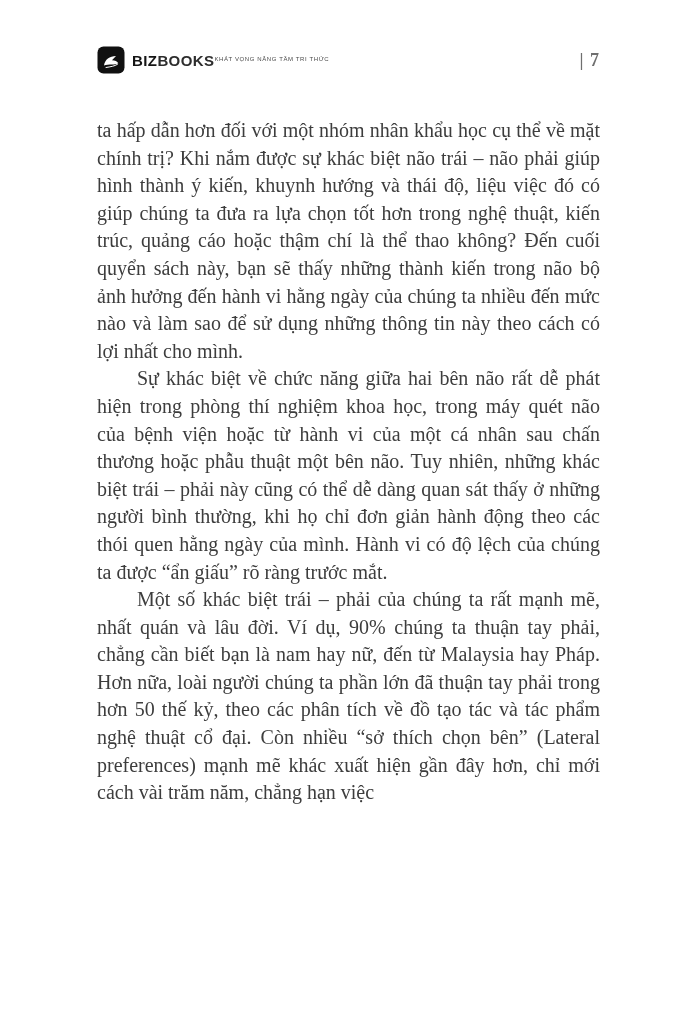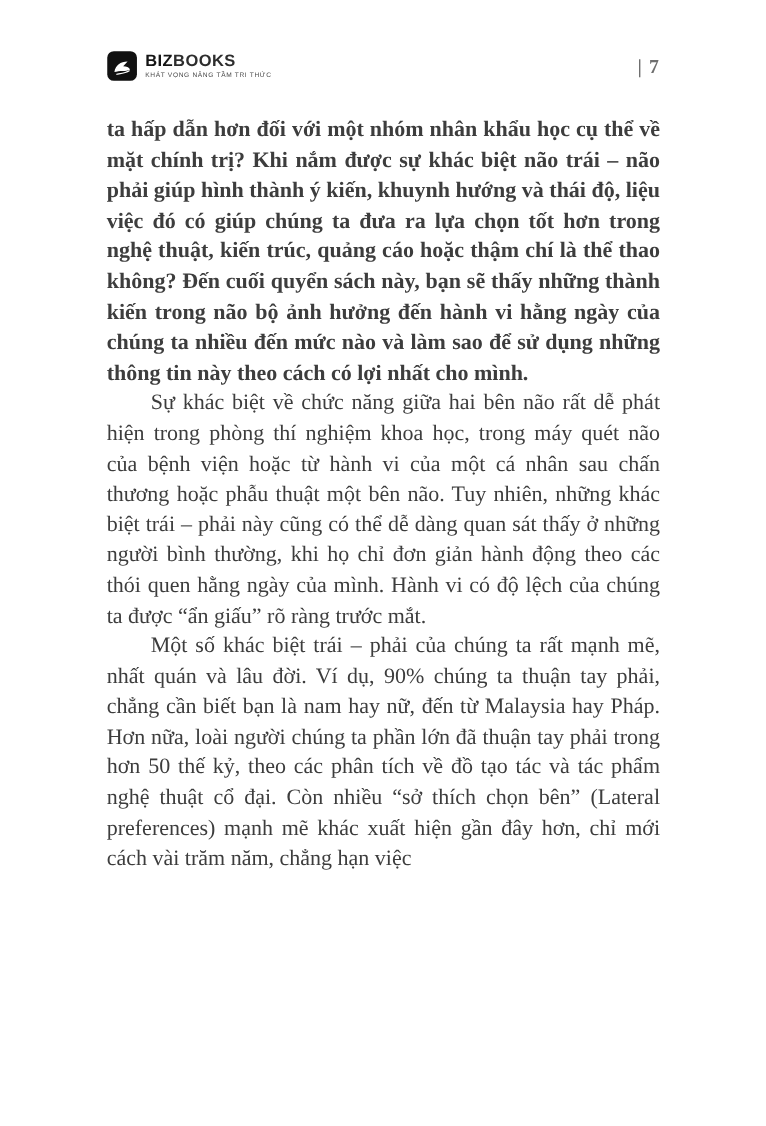--- a/index.html
+++ b/index.html
@@ -26,21 +26,21 @@
   }
   .logo {
     display: flex;
     align-items: center;
     gap: 7px;
   }
   .logo-mark { width: 28px; height: 28px; flex: 0 0 auto; }
   .logo-mark svg { display: block; }
   .logo-text {
     display: flex;
-    flex-direction: column;
+    flex-direction: row;
     line-height: 1;
   }
   .logo-title {
     font-family: "Liberation Sans", sans-serif;
     font-size: 15px;
     letter-spacing: 0.4px;
     color: #151515;
     white-space: nowrap;
   }
   .logo-title .biz { font-weight: 900; }
@@ -65,21 +65,21 @@
     top: 105px;
     left: 97px;
     width: 503px;
     font-family: "Liberation Serif", serif;
     font-size: 20px;
     line-height: 27.6px;
     color: #3d3d3d;
     text-align: justify;
   }
   .para { text-indent: 40px; }
-  .para.first { margin-top: 0; text-indent: 0; font-weight: bold; }
+  .para.first { margin-top: 12px; text-indent: 0; }
 </style>
 </head>
 <body>
 
 <div class="page">
 
   <header class="page-header">
     <div class="logo">
       <span class="logo-mark">
         <svg width="28" height="28" viewBox="0 0 28 28" aria-hidden="true">

